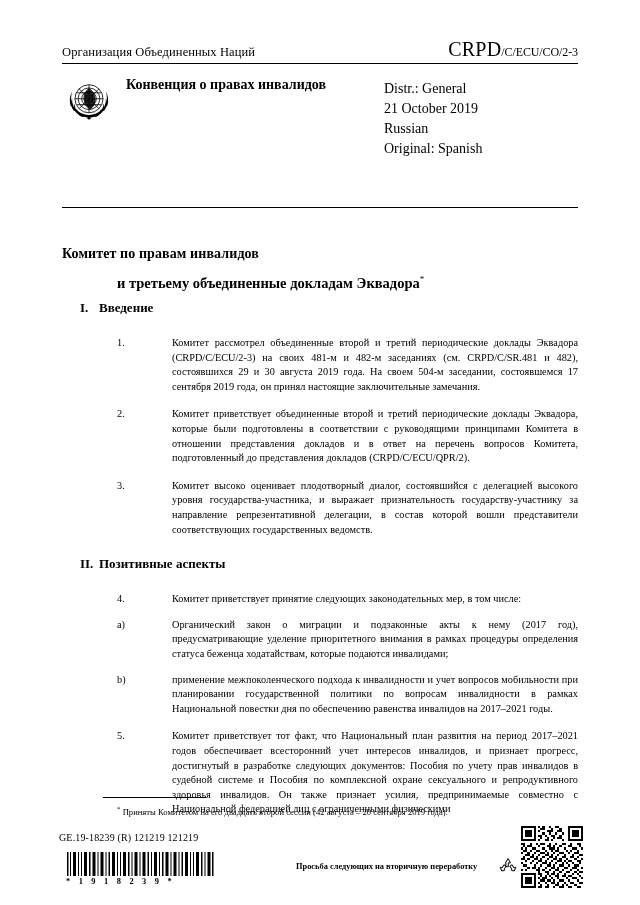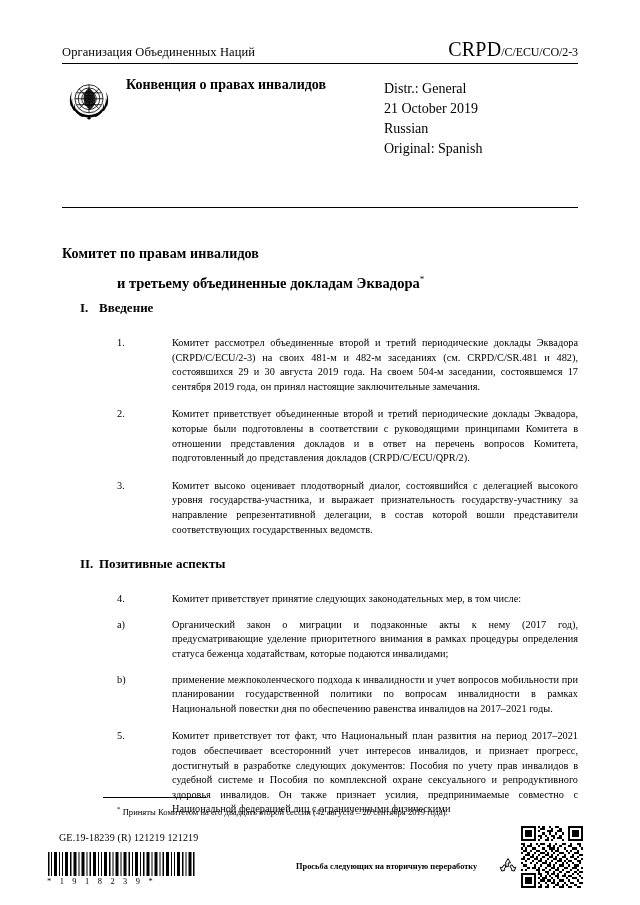--- a/index.html
+++ b/index.html
@@ -201,22 +201,23 @@
     position: absolute;
     left: 59px;
     top: 832px;
     font-size: 10px;
     letter-spacing: 0.15px;
     white-space: nowrap;
   }
 
   .barcode-wrap {
     position: absolute;
-    left: 47px;
+    left: 66px;
     top: 852px;
+    font-weight: bold;
   }
   .barcode {
     height: 24px;
     width: 148px;
     display: block;
   }
   .barcode-digits {
     font-size: 8.4px;
     letter-spacing: 3.2px;
     margin-top: 1px;

